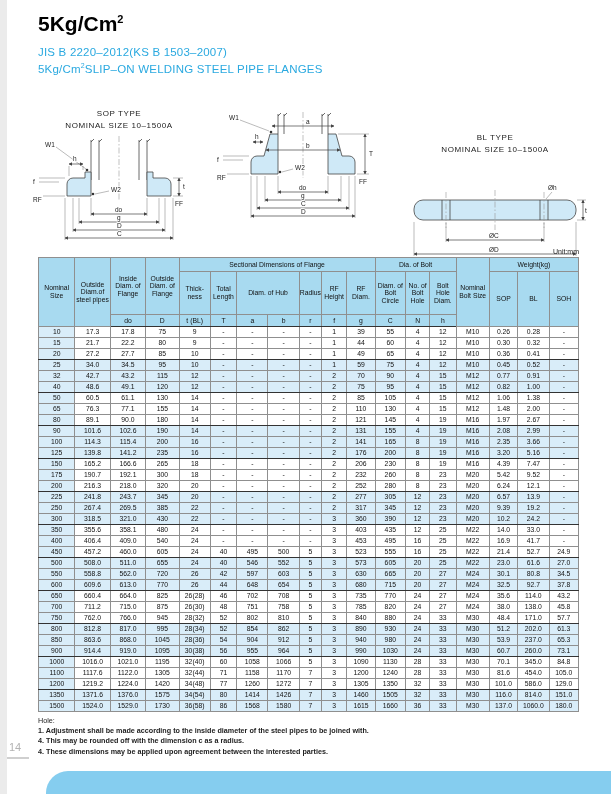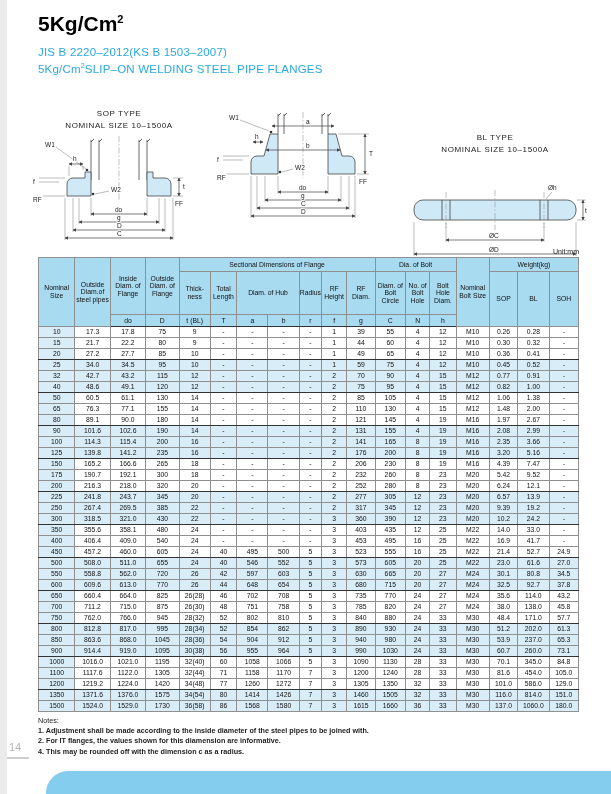--- a/index.html
+++ b/index.html
@@ -981,23 +981,23 @@
           <td>M30</td>
           <td>137.0</td>
           <td>1060.0</td>
           <td>180.0</td>
         </tr>
       </tbody>
   </table>
 </div>
 
 <div class="notes">
-  <div>Notes:</div>
+  <div>Hole:</div>
   <div>
       <div class="note-item">1. Adjustment shall be made according to the inside diameter of the steel pipes to be joined with.</div>
-      <div class="note-item">2. For IT flanges, the values shown for this diamension are informative.</div>
       <div class="note-item">4. This may be rounded off with the dimension c as a radius.</div>
+      <div class="note-item">4. These dimensions may be applied upon agreement between the interested parties.</div>
     </div>
 </div>
 
 <div class="page-number">14</div>
 <div class="page-number-rule"></div>
 <div class="bottom-bar"></div>
 
 </body></html>

